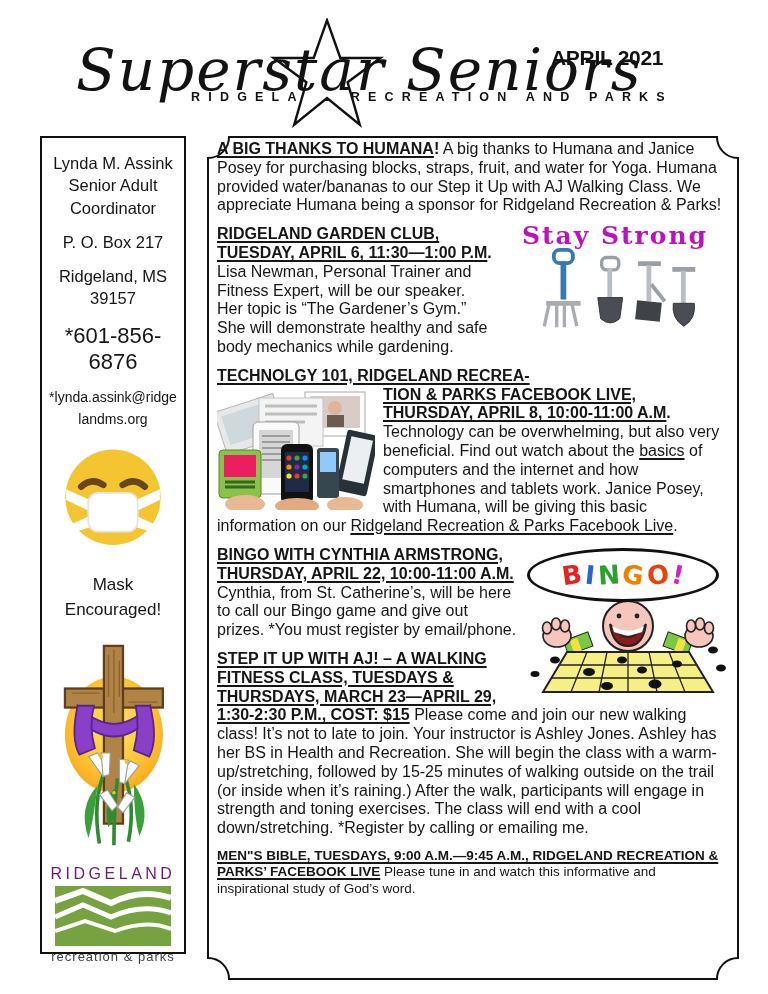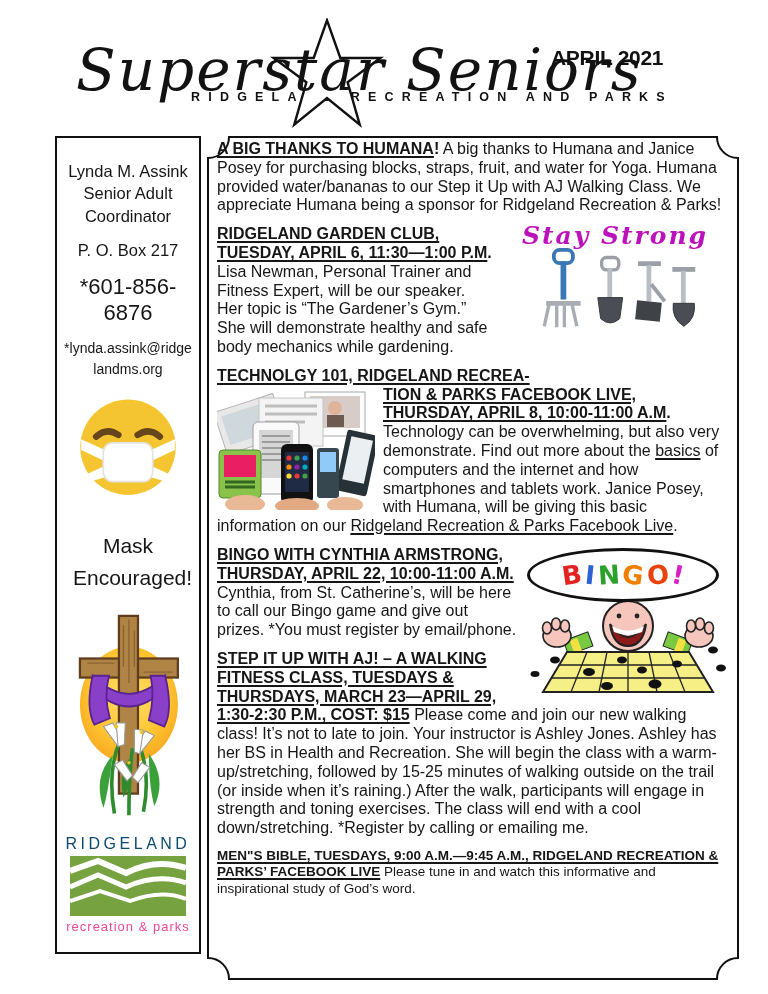--- a/index.html
+++ b/index.html
@@ -10,51 +10,51 @@
   .star-svg{position:absolute;left:266px;top:18px;z-index:1;}
   .script-title{position:absolute;left:76px;top:36px;z-index:2;
         font-family:"DejaVu Serif",serif;font-style:italic;font-size:58px;
         letter-spacing:2px;color:#121212;white-space:nowrap;}
   .issue-date{position:absolute;left:551px;top:46px;font-size:21px;font-weight:700;
         letter-spacing:-.3px;color:#111;}
   .subtitle{position:absolute;left:191px;top:90px;font-size:12.5px;font-weight:600;
         letter-spacing:8.2px;white-space:nowrap;color:#111;}
 
   
-  .sidebar{position:absolute;left:55px;top:136px;width:146px;height:818px;
-        border:2px solid #111;box-sizing:border-box;text-align:center;padding-top:22px;}
+  .sidebar{position:absolute;left:40px;top:136px;width:146px;height:818px;
+        border:2px solid #111;box-sizing:border-box;text-align:center;padding-top:14px;}
   .sb-name{font-size:16.5px;line-height:1.35;}
   .sb-role{font-size:16.5px;width:104px;margin:0 auto;line-height:1.35;}
   .sb-box{margin-top:14px;font-size:16.5px;}
   .sb-city{margin-top:13px;font-size:16.5px;width:118px;margin-left:auto;margin-right:auto;line-height:1.35;}
   .sb-phone{margin-top:14px;font-size:22px;}
   .sb-email{margin-top:12px;font-size:14px;width:128px;margin-left:auto;margin-right:auto;
         word-break:break-all;line-height:1.55;}
   .mask-emoji{margin-top:15px;}
-  .sb-mask{margin-top:24px;font-size:21px;width:110px;margin-left:auto;margin-right:auto;line-height:1.5;}
+  .sb-mask{margin-top:16px;font-size:17px;width:110px;margin-left:auto;margin-right:auto;line-height:1.5;}
   .cross-svg{margin-top:10px;}
   .logo{margin-top:10px;}
-  .logo-title{font-size:16px;letter-spacing:3.5px;color:#0c4a6e;}
+  .logo-title{font-size:16px;letter-spacing:3.5px;color:#701a75;}
   .logo svg{display:block;margin:3px auto 0;}
-  .logo-tag{font-size:13px;color:#ec4899;margin-top:3px;letter-spacing:1px;}
+  .logo-tag{font-size:13px;color:#404040;margin-top:3px;letter-spacing:1px;}
 
   
   .main-box{position:absolute;left:207px;top:136px;width:532px;height:844px;}
   .box-border{position:absolute;left:0;top:0;}
   .content{position:absolute;left:10px;top:4px;width:512px;height:824px;overflow:hidden;
         font-size:16px;line-height:18.8px;}
   .article{margin:0 0 10px 0;}
   .head{font-weight:700;text-decoration:underline;text-decoration-thickness:2px;text-underline-offset:2px;}
   .htail{font-weight:700;}
   .u{text-decoration:underline;text-decoration-thickness:1.5px;text-underline-offset:2px;}
   .small{font-size:13.5px;line-height:16.5px;}
   figure{margin:0;}
   .fig-right{float:right;margin:2px 0 4px 8px;}
   .fig-left{float:left;margin:2px 8px 2px 0;}
-  .ss-text{font-family:"DejaVu Serif",serif;font-style:italic;font-weight:700;font-size:25px;
+  .ss-text{font-family:"DejaVu Serif",serif;font-weight:700;font-size:25px;
         color:#bb12bb;text-align:center;letter-spacing:2px;}
   .bubble{width:192px;height:54px;border:3px solid #111;border-radius:50%;background:#fff;
         display:flex;align-items:center;justify-content:center;gap:3px;box-sizing:border-box;}
   .bubble span{font-size:26px;font-weight:800;font-family:"DejaVu Sans",sans-serif;display:inline-block;}
   .bubble span:nth-child(1){color:#e32222;transform:rotate(-8deg);}
   .bubble span:nth-child(2){color:#2d62d6;transform:rotate(6deg);}
   .bubble span:nth-child(3){color:#2ba02b;transform:rotate(-4deg);}
   .bubble span:nth-child(4){color:#f07f00;transform:rotate(8deg);}
   .bubble span:nth-child(5){color:#e8430c;transform:rotate(-6deg);}
   .bubble span:nth-child(6){color:#d81fc4;transform:rotate(12deg);}
@@ -68,20 +68,21 @@
     <polygon points="50,2 61,33 94,33 67,53 77,88 50,66 23,88 33,53 6,33 39,33" fill="#ffffff" stroke="#111" stroke-width="2"></polygon>
   </svg>
   <div class="script-title">Superstar Seniors</div>
   <div class="issue-date">APRIL 2021</div>
   <div class="subtitle">RIDGELAND RECREATION AND PARKS</div>
 
   <aside class="sidebar">
     <div class="sb-name">Lynda M. Assink</div>
     <div class="sb-role">Senior Adult Coordinator</div>
     <div class="sb-box">P. O. Box 217</div>
+    <div class="sb-city">Ridgeland, MS 39157</div>
     <div class="sb-phone">*601-856-6876</div>
     <div class="sb-email">*lynda.assink@ridgelandms.org</div>
 
     <svg class="mask-emoji" width="106" height="106" viewBox="0 0 120 120">
       <circle cx="60" cy="58" r="54" fill="#f5c531"></circle>
       <path d="M24 46 Q36 35 49 44" stroke="#66471b" stroke-width="7.5" fill="none" stroke-linecap="round"></path>
       <path d="M71 44 Q84 35 96 46" stroke="#66471b" stroke-width="7.5" fill="none" stroke-linecap="round"></path>
       <path d="M7 49 L34 61 L34 74 L7 61 Z" fill="#fff"></path>
       <path d="M113 49 L86 61 L86 74 L113 61 Z" fill="#fff"></path>
       <path d="M10 90 L34 79 L34 92 L14 98 Z" fill="#fff"></path>
@@ -207,21 +208,21 @@
                   <circle cx="88" cy="88" r="2.6" fill="#43a047"></circle>
               </g>
               <rect x="100" y="60" width="22" height="50" rx="3" fill="#37474f"></rect>
               <rect x="103" y="64" width="16" height="20" fill="#90caf9"></rect>
               <ellipse cx="28" cy="116" rx="20" ry="9" fill="#e9b894"></ellipse>
               <ellipse cx="80" cy="118" rx="22" ry="8" fill="#e2a983"></ellipse>
               <ellipse cx="128" cy="117" rx="18" ry="8" fill="#e9b894"></ellipse>
             </svg>
           </figure>
           <span class="head">TION &amp; PARKS FACEBOOK LIVE, THURSDAY, APRIL 8, 10:00-11:00 A.M</span><span class="htail">.</span>
-          <span>Technology can be overwhelming, but also very demonstrate. Find out more about the </span><span class="u">basics</span><span> of computers and the internet and how smartphones and tablets work. Janice Posey, with Humana, will be giving this basic information on our </span><span class="u">Ridgeland Recreation &amp; Parks Facebook Live</span><span>.</span>
+          <span>Technology can be overwhelming, but also very beneficial. Find out watch about the </span><span class="u">basics</span><span> of computers and the internet and how smartphones and tablets work. Janice Posey, with Humana, will be giving this basic information on our </span><span class="u">Ridgeland Recreation &amp; Parks Facebook Live</span><span>.</span>
         </div>
       </div>
 
       <div class="article">
         <figure class="fig-right" style="width:202px;">
           <div class="bubble">
             <span>B</span>
               <span>I</span>
               <span>N</span>
               <span>G</span>

